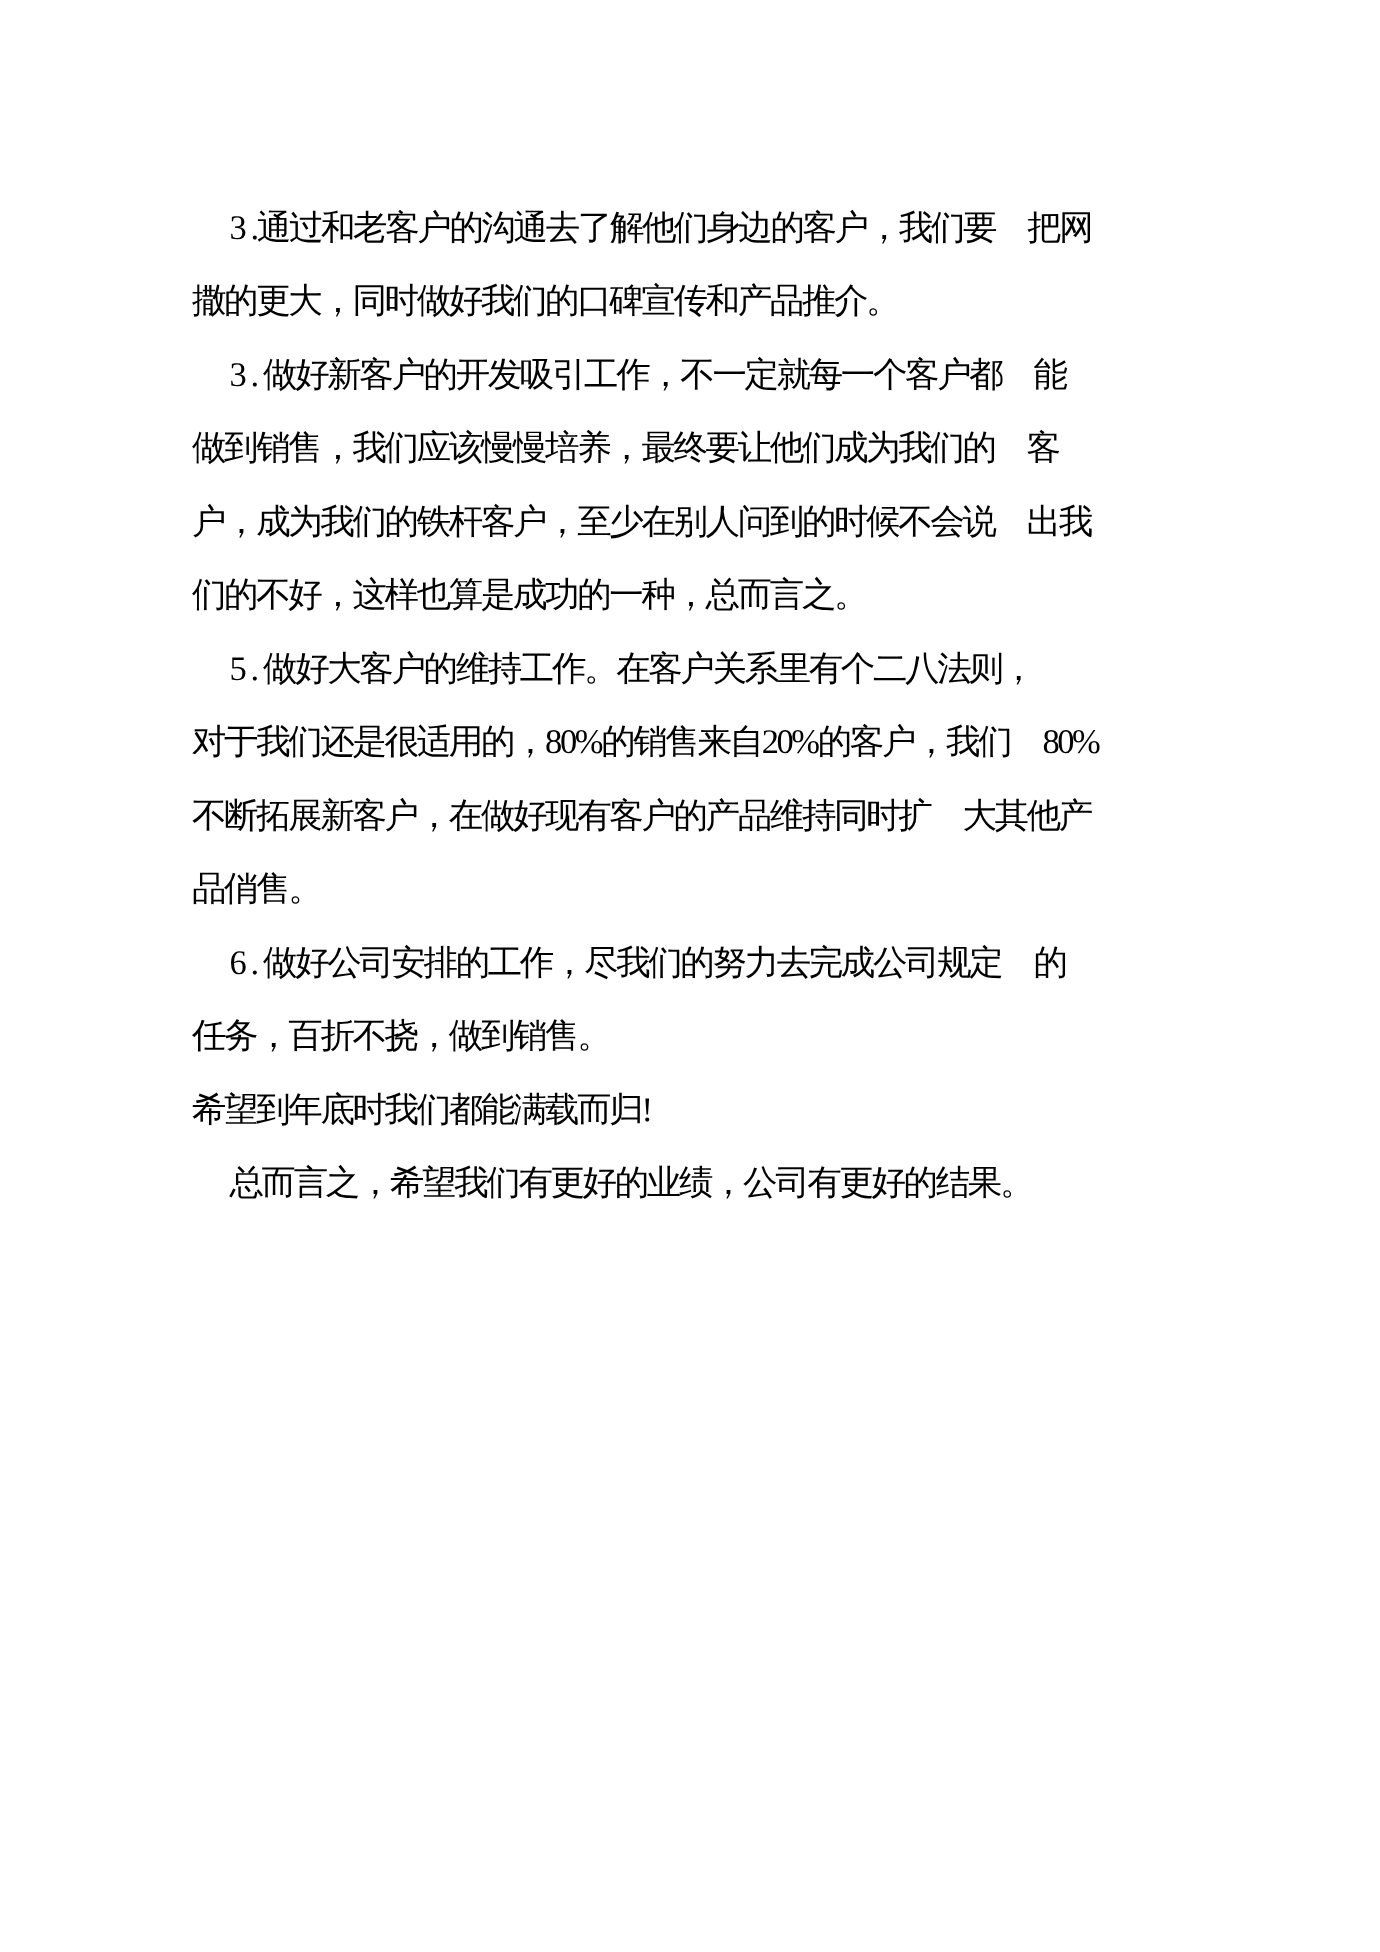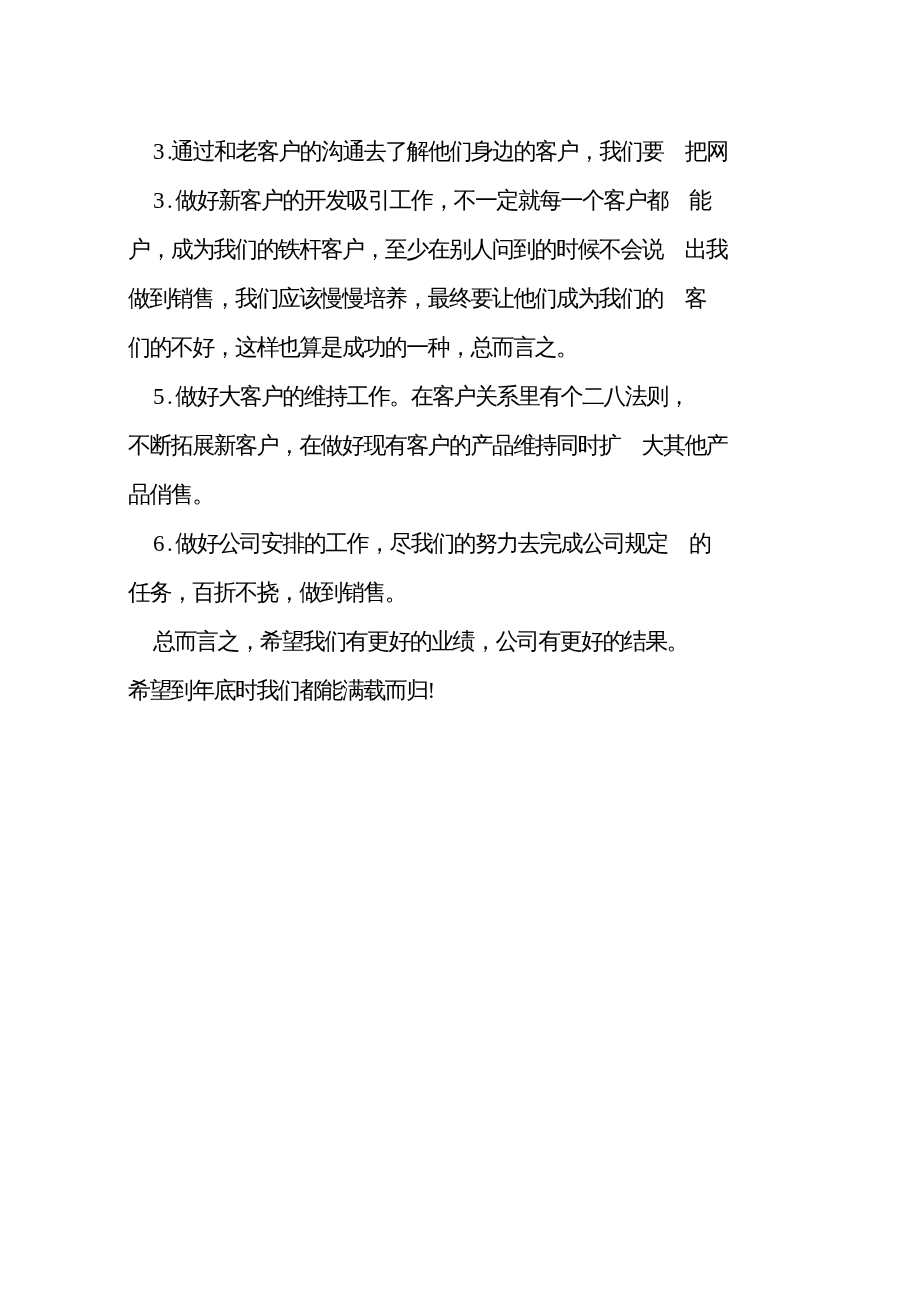--- a/index.html
+++ b/index.html
@@ -45,36 +45,38 @@
     padding-left: 25px;
   }
 </style>
 </head>
 <body>
 
 <div class="page">
   <div class="text-block" id="text-block">
       <div class="paragraph">
         <div class="line indent">3 .通过和老客户的沟通去了解他们身边的客户，我们要　把网</div>
+        <div class="line">撒的更大，同时做好我们的口碑宣传和产品推介。</div>
       </div>
       <div class="paragraph">
         <div class="line indent">3 . 做好新客户的开发吸引工作，不一定就每一个客户都　能</div>
+        <div class="line">做到销售，我们应该慢慢培养，最终要让他们成为我们的　客</div>
         <div class="line">户，成为我们的铁杆客户，至少在别人问到的时候不会说　出我</div>
-        <div class="line">做到销售，我们应该慢慢培养，最终要让他们成为我们的　客</div>
         <div class="line">们的不好，这样也算是成功的一种，总而言之。</div>
       </div>
       <div class="paragraph">
         <div class="line indent">5 . 做好大客户的维持工作。在客户关系里有个二八法则，</div>
+        <div class="line">对于我们还是很适用的，80%的销售来自20%的客户，我们　80%</div>
         <div class="line">不断拓展新客户，在做好现有客户的产品维持同时扩　大其他产</div>
         <div class="line">品俏售。</div>
       </div>
       <div class="paragraph">
         <div class="line indent">6 . 做好公司安排的工作，尽我们的努力去完成公司规定　的</div>
         <div class="line">任务，百折不挠，做到销售。</div>
       </div>
       <div class="paragraph">
-        <div class="line indent">总而言之，希望我们有更好的业绩，公司有更好的结果。</div>
+        <div class="line">希望到年底时我们都能满载而归!</div>
       </div>
       <div class="paragraph">
-        <div class="line">希望到年底时我们都能满载而归!</div>
+        <div class="line indent">总而言之，希望我们有更好的业绩，公司有更好的结果。</div>
       </div>
     </div>
 </div>
 
 </body></html>

